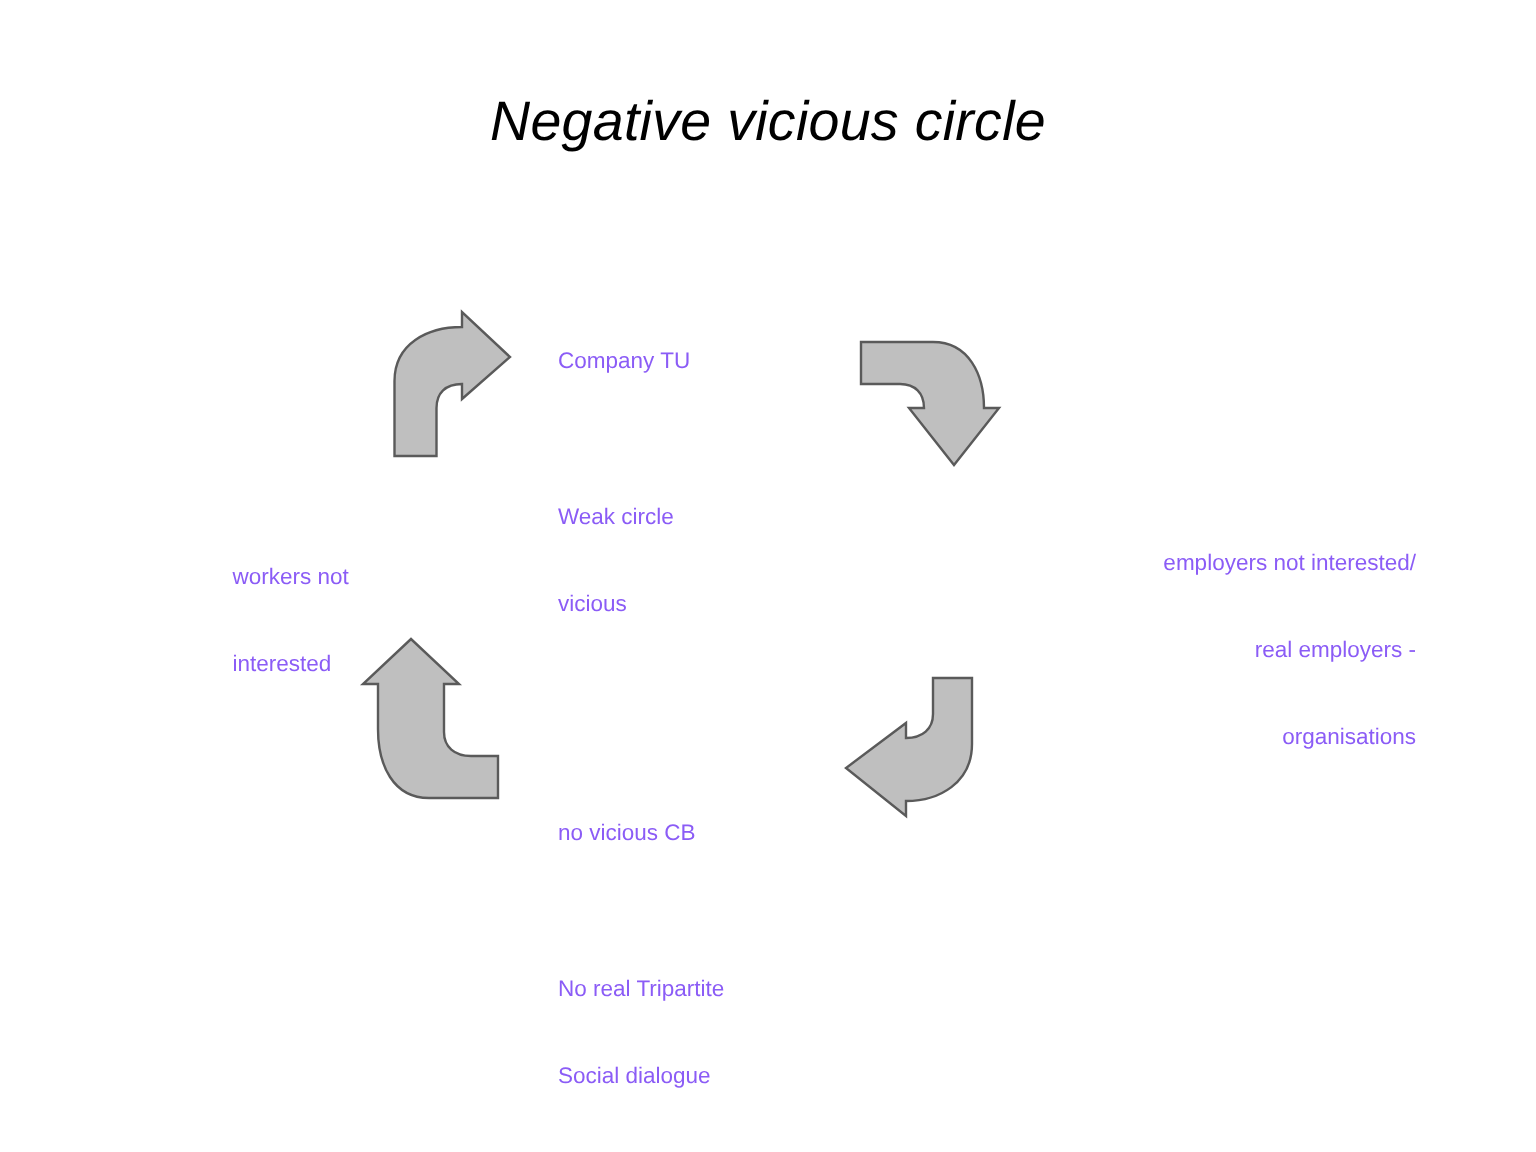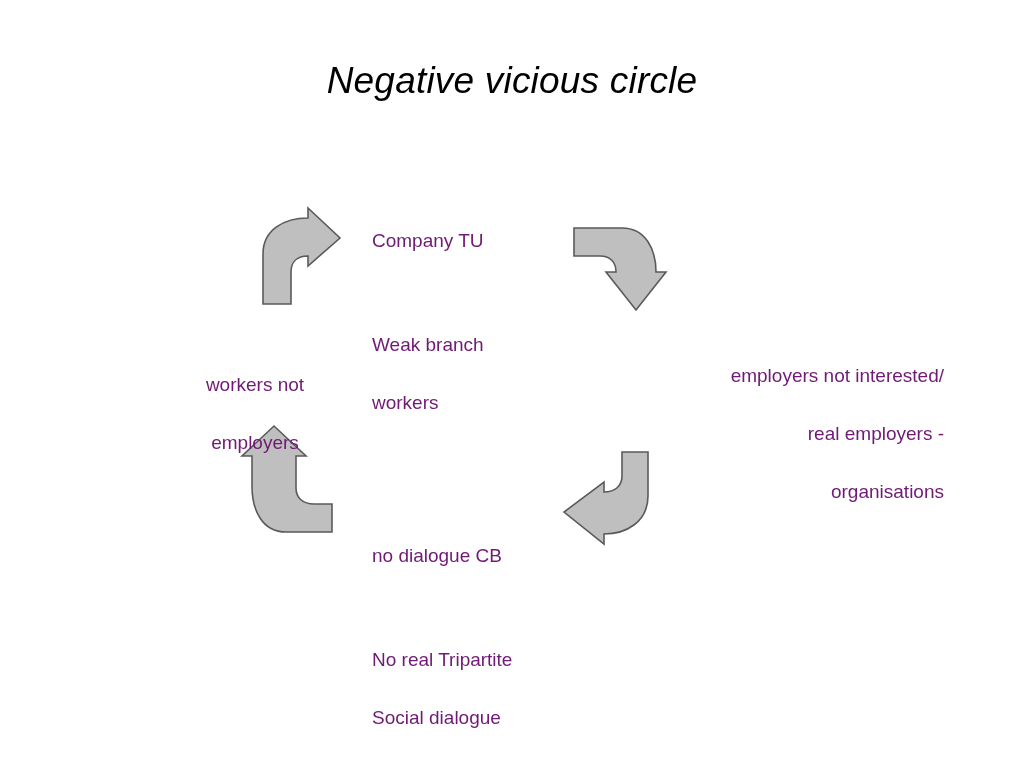--- a/index.html
+++ b/index.html
@@ -34,23 +34,23 @@
     font-style: italic;
     font-size: 37px;
     line-height: 46px;
     letter-spacing: 0.2px;
     color: #000000;
     white-space: nowrap;
   }
 
   .text-block {
     position: absolute;
-    font-size: 19px;
+    font-size: 15px;
     line-height: 29px;
-    color: #701a75;
+    color: #8b5cf6;
     white-space: pre-line;
   }
 
   .text-line {
     display: block;
     white-space: pre-line;
   }
 
   .gap-line {
     display: block;
@@ -71,21 +71,20 @@
   }
   #label-sectoral {
     left: 372px;
     top: 512px;
     width: 250px;
   }
   #label-workers {
     left: 155px;
     top: 341px;
     width: 200px;
-    text-align: center;
   }
 
   
   .arrow {
     position: absolute;
   }
   .arrow svg {
     display: block;
     overflow: visible;
   }
@@ -176,35 +175,35 @@
            L 48 52
            C 48 62 55 68 66 68
            L 84 68
            Z"></path>
     </svg>
   </div>
 
   <div class="text-block" id="label-company-tu">
     <span class="text-line">Company TU</span>
     <span class="gap-line"></span>
-    <span class="text-line">Weak branch</span>
-    <span class="text-line">workers</span>
+    <span class="text-line">Weak circle</span>
+    <span class="text-line">vicious</span>
   </div>
 
   <div class="text-block" id="label-employers">
     <span class="text-line">employers not interested/</span>
     <span class="text-line">real employers -</span>
     <span class="text-line">organisations</span>
   </div>
 
   <div class="text-block" id="label-sectoral">
-    <span class="text-line">no dialogue CB</span>
+    <span class="text-line">no vicious CB</span>
     <span class="gap-line"></span>
     <span class="text-line">No real Tripartite</span>
     <span class="text-line">Social dialogue</span>
   </div>
 
   <div class="text-block" id="label-workers">
     <span class="text-line">workers not</span>
-    <span class="text-line">employers</span>
+    <span class="text-line">interested</span>
   </div>
 
 </div>
 
 </body></html>

